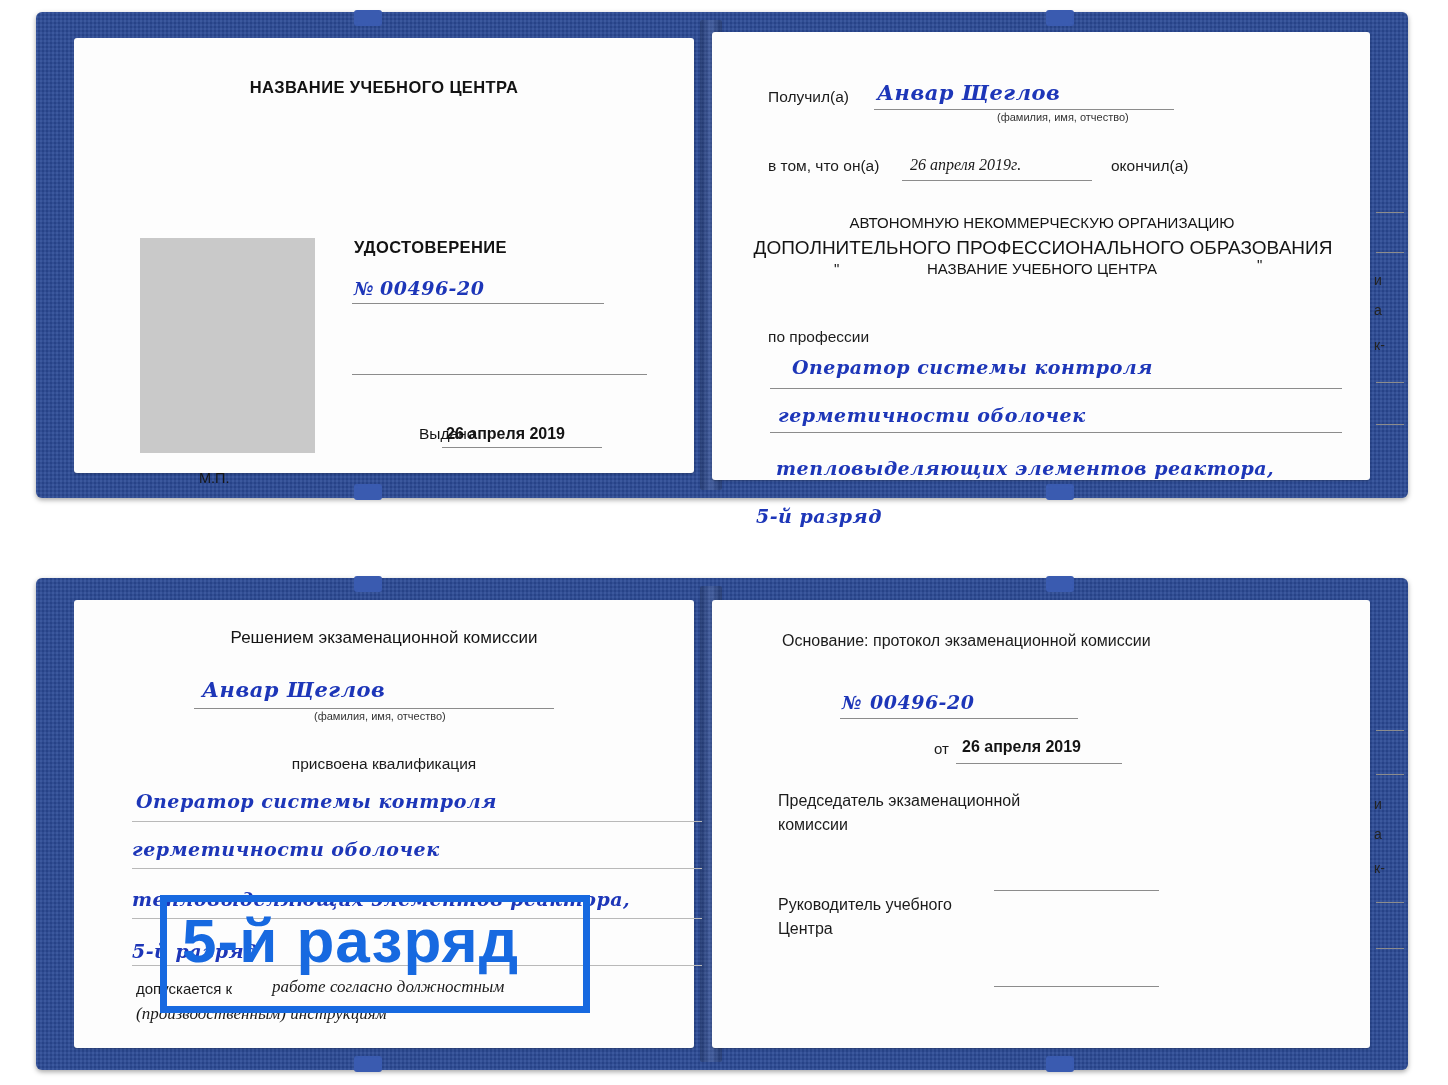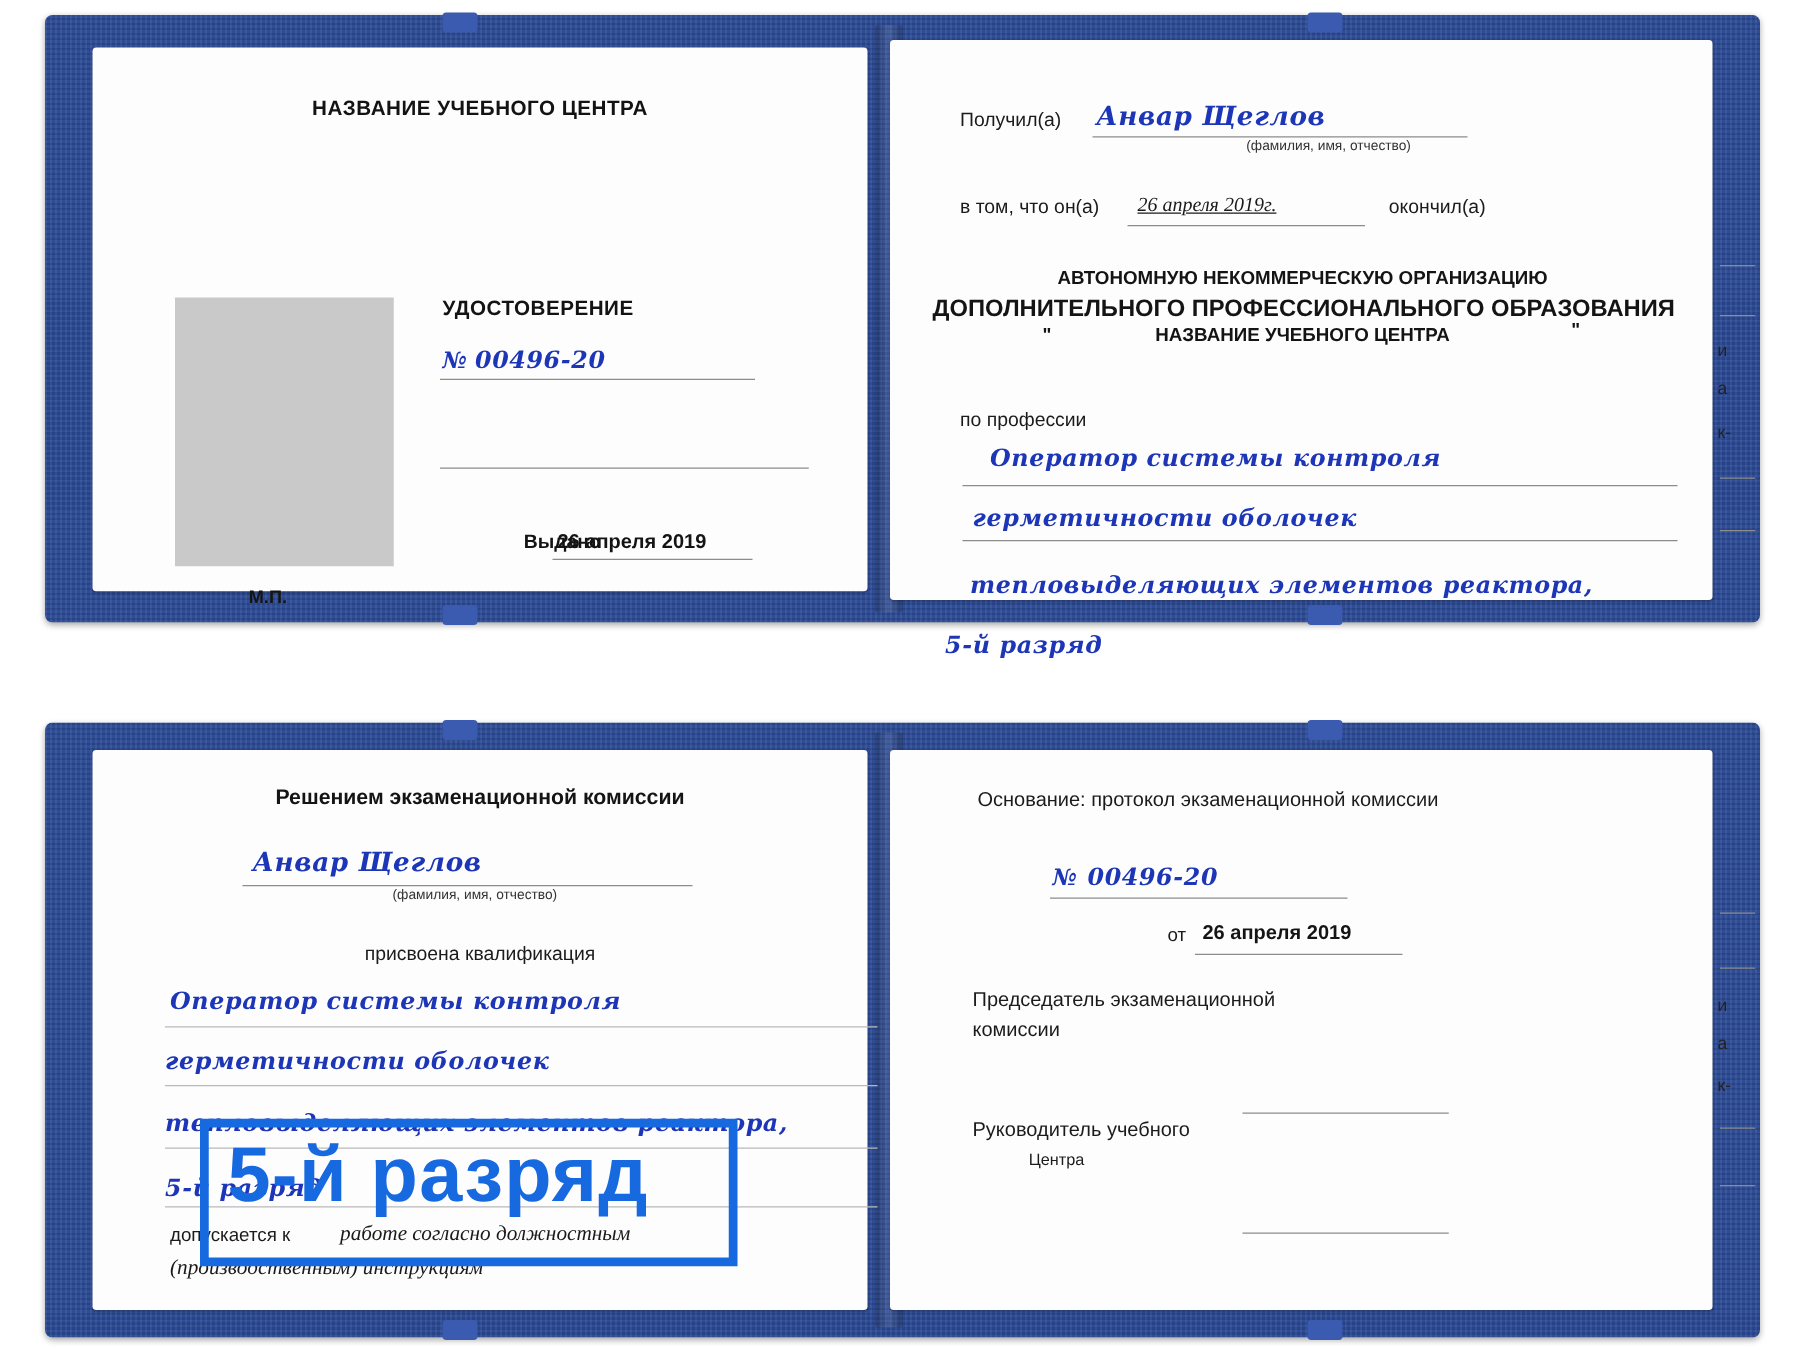--- a/index.html
+++ b/index.html
@@ -53,21 +53,21 @@
   .corner-notch {
     position: absolute;
     width: 28px; height: 16px;
     background: #3a5bb0;
     border-radius: 3px;
   }
 
   
   .t { position: absolute; white-space: pre; }
   .lbl { font-size: 15.5px; color: #1b1b1b; }
-  .lbl-b { font-size: 15.5px; color: #141414; font-weight: bold; }
+  .lbl-b { font-size: 15.5px; color: #141414; font-weight: normal; }
   .small { font-size: 11px; color: #333; }
   .center-title {
     font-size: 16.5px; font-weight: bold; color: #131313; letter-spacing: .4px;
   }
   .hw {
     font-family: "DejaVu Serif", serif;
     color: #1d36b8;
     font-style: italic;
     font-weight: bold;
     letter-spacing: .5px;
@@ -147,21 +147,21 @@
       <div class="t lbl-b" style="left:125px; top:432px; font-size:14.5px;">М.П.</div>
     </div>
 
     <div class="paper right">
       <div class="t lbl" style="left:56px; top:56px;">Получил(а)</div>
       <div class="t hw" style="left:165px; top:48px; font-size:21px;">Анвар Щеглов</div>
       <div class="rule" style="left:162px; top:77px; width:300px;"></div>
       <div class="t small" style="left:285px; top:79px;">(фамилия, имя, отчество)</div>
 
       <div class="t lbl" style="left:56px; top:125px;">в том, что он(а)</div>
-      <div class="t hw-ital" style="left:198px; top:124px; font-size:16px;text-decoration:underline;">26 апреля 2019г.</div>
+      <div class="t hw-ital" style="left:198px; top:124px; font-size:16px;">26 апреля 2019г.</div>
       <div class="rule" style="left:190px; top:148px; width:190px;"></div>
       <div class="t lbl" style="left:399px; top:125px;">окончил(а)</div>
 
       <div class="t lbl-b" style="left:40px; top:182px; width:580px; text-align:center; font-size:15px;">АВТОНОМНУЮ НЕКОММЕРЧЕСКУЮ ОРГАНИЗАЦИЮ</div>
       <div class="t lbl-b" style="left:26px; top:205px; width:610px; text-align:center; font-size:19px;">ДОПОЛНИТЕЛЬНОГО ПРОФЕССИОНАЛЬНОГО ОБРАЗОВАНИЯ</div>
       <div class="t lbl-b" style="left:122px; top:228px; font-size:15px;">"</div>
       <div class="t lbl-b" style="left:40px; top:228px; width:580px; text-align:center; font-size:15px;">НАЗВАНИЕ УЧЕБНОГО ЦЕНТРА</div>
       <div class="t lbl-b" style="left:545px; top:224px; font-size:15px;">"</div>
 
       <div class="t lbl" style="left:56px; top:296px;">по профессии</div>
@@ -232,21 +232,21 @@
 
       <div class="t lbl" style="left:222px; top:140px; font-size:15px;">от</div>
       <div class="t typed" style="left:250px; top:138px; font-size:16px;">26 апреля 2019</div>
       <div class="rule" style="left:244px; top:163px; width:166px;"></div>
 
       <div class="t lbl" style="left:66px; top:192px; font-size:16px;">Председатель экзаменационной</div>
       <div class="t lbl" style="left:66px; top:216px; font-size:16px;">комиссии</div>
       <div class="rule" style="left:282px; top:290px; width:165px;"></div>
 
       <div class="t lbl" style="left:66px; top:296px; font-size:16px;">Руководитель учебного</div>
-      <div class="t lbl" style="left:66px; top:320px; font-size:13px;margin-left:45px;">Центра</div>
+      <div class="t lbl" style="left:66px; top:320px; font-size:16px;">Центра</div>
       <div class="rule" style="left:282px; top:386px; width:165px;"></div>
     </div>
 
     <div>
       <div class="rule" style="left:1340px; top:152px; width:28px;"></div>
       <div class="rule" style="left:1340px; top:196px; width:28px;"></div>
       <div class="t edge-ch" style="left:1338px; top:218px;">и</div>
       <div class="t edge-ch" style="left:1338px; top:248px;">а</div>
       <div class="t edge-ch" style="left:1338px; top:282px;">к-</div>
       <div class="rule" style="left:1340px; top:324px; width:28px;"></div>

